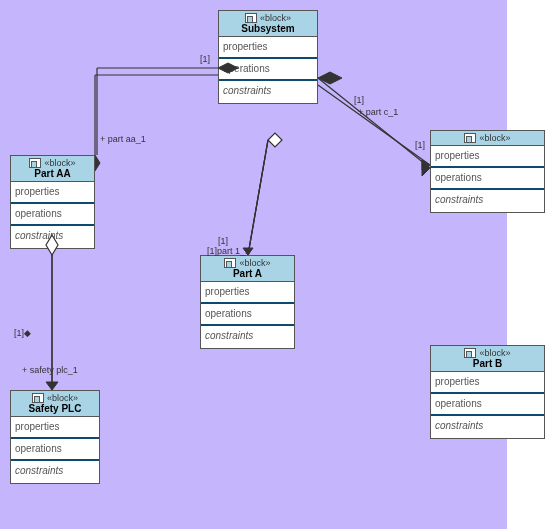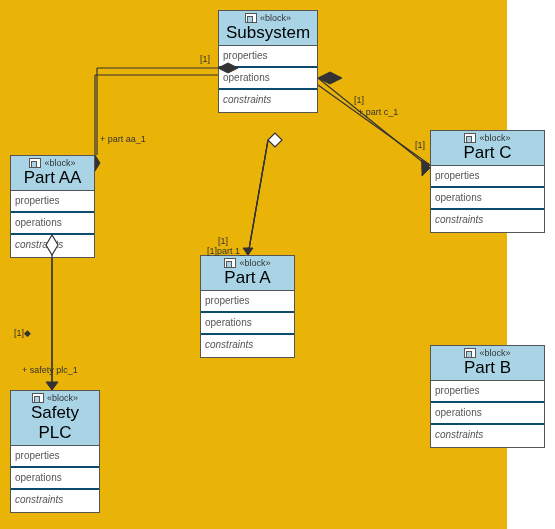--- a/index.html
+++ b/index.html
@@ -9,21 +9,21 @@
       font-size: 11px;
       width: 555px;
       height: 529px;
       overflow: hidden;
       position: relative;
     }
     .diagram-container {
       position: relative;
       width: 507px;
       height: 529px;
-      background: #eab308;
+      background: #c4b5fd;
     }
     .uml-block {
       position: absolute;
       border: 1px solid #555;
       background: #fff;
       min-width: 80px;
     }
     .uml-block-header {
       background: #a8d4e6;
       border-bottom: 1px solid #555;
@@ -32,22 +32,22 @@
     }
     .uml-block-header .stereotype {
       font-size: 9px;
       color: #333;
       display: flex;
       align-items: center;
       justify-content: center;
       gap: 3px;
     }
     .uml-block-header .block-name {
-      font-weight: normal;
-      font-size: 17px;
+      font-weight: bold;
+      font-size: 10px;
     }
     .uml-section {
       border-bottom: 2px solid #0c4a6e;
       padding: 4px 4px;
       min-height: 22px;
       color: #555;
       font-size: 10px;
     }
     .uml-section:last-child {
       border-bottom: none;
@@ -146,21 +146,20 @@
     <div class="uml-section">operations</div>
     <div class="uml-section">constraints</div>
   </div>
 
   <div class="uml-block" style="left:430px; top:130px; width:115px;">
     <div class="uml-block-header">
       <div class="stereotype">
         <span class="block-icon"></span>
         <span>«block»</span>
       </div>
-      <div class="block-name">Part C</div>
     </div>
     <div class="uml-section">properties</div>
     <div class="uml-section">operations</div>
     <div class="uml-section">constraints</div>
   </div>
 
   <div class="uml-block" style="left:430px; top:345px; width:115px;">
     <div class="uml-block-header">
       <div class="stereotype">
         <span class="block-icon"></span>

